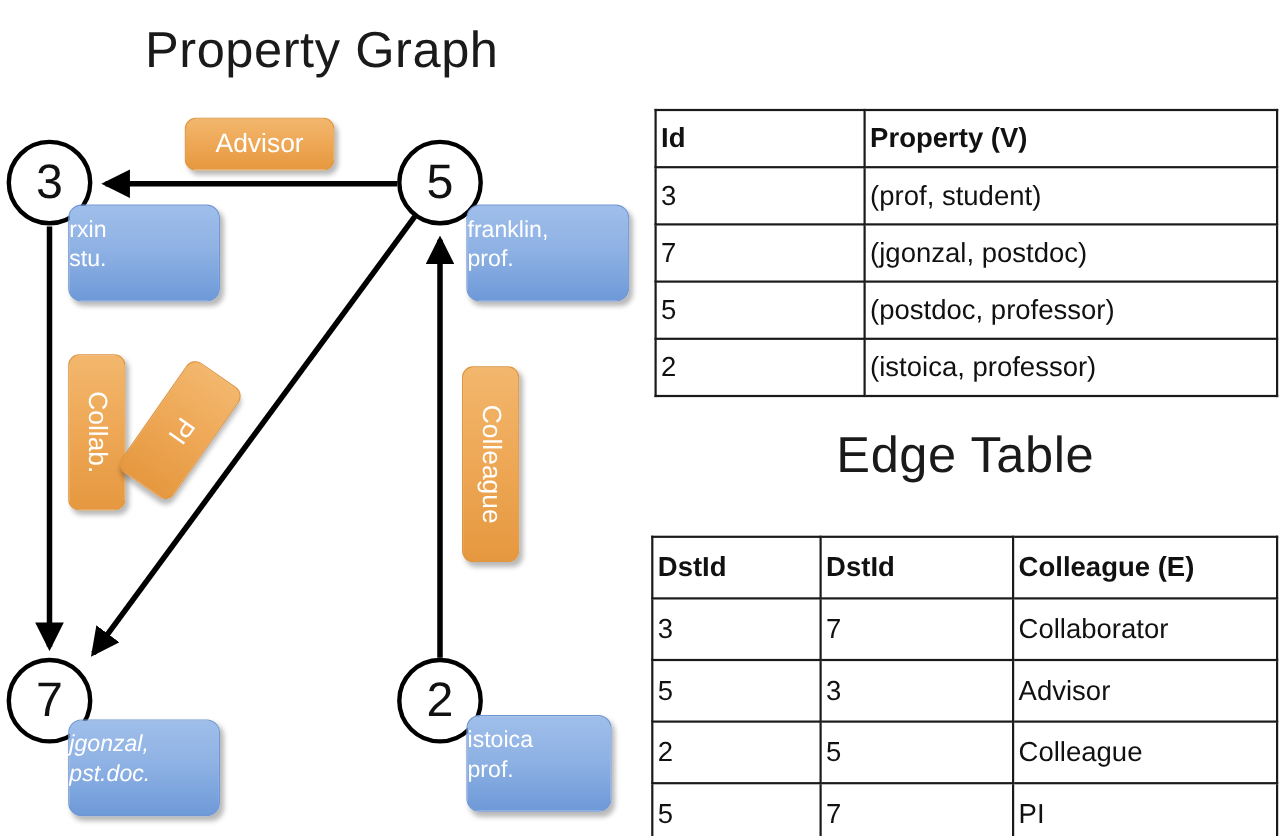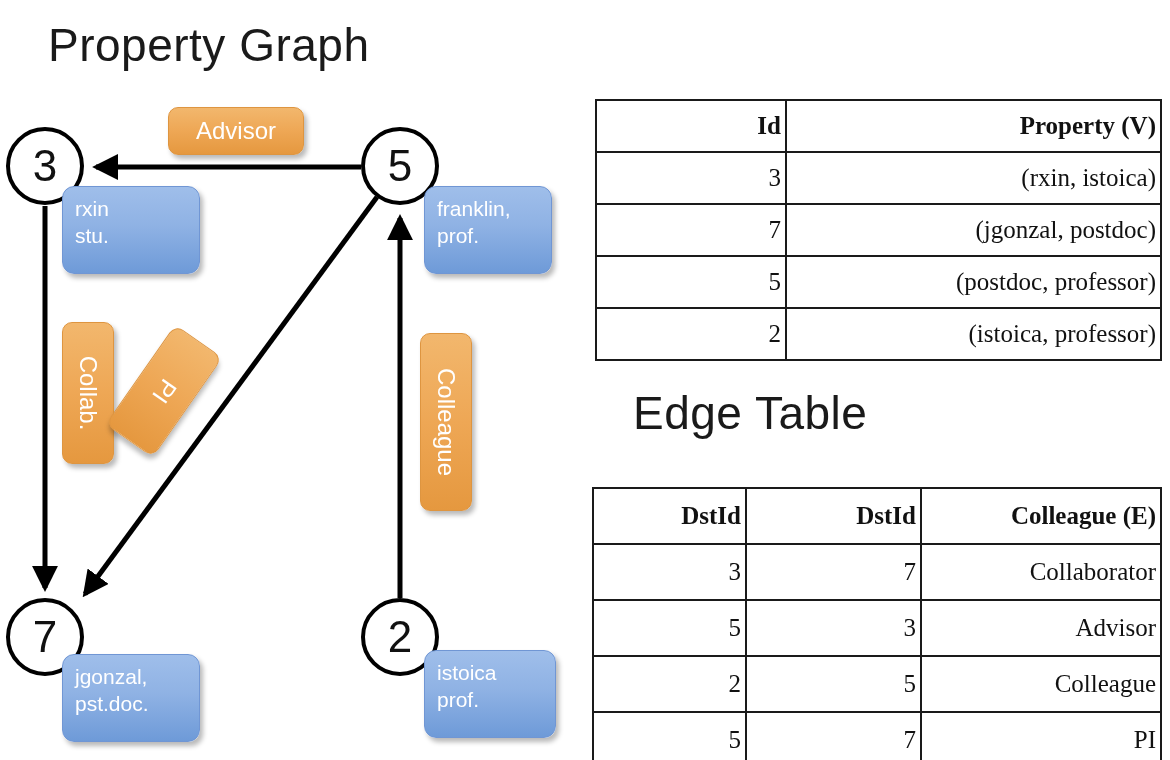--- a/index.html
+++ b/index.html
@@ -7,23 +7,23 @@
     width:1170px;height:760px;position:relative;overflow:hidden;
     font-family:"Liberation Sans","DejaVu Sans",sans-serif;
     color:#000;
   }
   .panel{position:absolute;top:0;height:760px;}
   #left-panel{left:0;width:585px;}
   #right-panel{left:585px;width:585px;}
 
   
   .big-title{
-    position:absolute;width:100%;
+    position:absolute;width:100%;text-align:center;
     font-size:46px;font-weight:400;letter-spacing:.5px;
-    color:#1a1a1a;white-space:nowrap;margin-left:48px;
+    color:#1a1a1a;white-space:nowrap;
   }
   #graph-title{top:18px;left:0;}
   #vertex-title{top:14px;left:0;}
   #edge-title{top:386px;left:0;}
 
   
   #graph-svg{position:absolute;left:0;top:0;width:585px;height:760px;}
 
   
   .node{
@@ -37,25 +37,25 @@
   #node-7{left:6px;top:598px;}
   #node-2{left:361px;top:598px;}
 
   
   .prop-box{
     position:absolute;border-radius:12px;
     background:linear-gradient(to bottom,#9FBEEA 0%,#8FB2E4 45%,#6E9AD8 100%);
     border:1px solid #7096D4;
     box-shadow:3px 4px 5px rgba(0,0,0,.28);
     color:#fff;font-size:21px;line-height:1.28;
-    padding:9px 12px 10px 12px;box-sizing:border-box;
+    padding:9px 12px 10px 0;box-sizing:border-box;
   }
   #prop-rxin{left:62px;top:186px;width:138px;height:88px;}
-  #prop-franklin{left:424px;top:186px;width:128px;height:88px;}
-  #prop-jgonzal{left:62px;top:654px;width:138px;height:88px;}
+  #prop-franklin{left:424px;top:186px;width:148px;height:88px;}
+  #prop-jgonzal{left:62px;top:654px;width:138px;height:88px;font-style:italic;}
   #prop-istoica{left:424px;top:650px;width:132px;height:88px;}
 
   
   .edge-label{
     position:absolute;border-radius:10px;
     background:linear-gradient(to bottom,#F2B76D 0%,#EEA755 50%,#E5983F 100%);
     border:1px solid #DE9540;
     box-shadow:3px 4px 5px rgba(0,0,0,.28);
     color:#fff;display:flex;align-items:center;justify-content:center;
     font-size:24px;box-sizing:border-box;white-space:nowrap;
@@ -69,24 +69,23 @@
             transform:rotate(35deg);}
   #label-pi .txt{transform:rotate(90deg);}
   .edge-label .txt{display:block;}
 
   
   table.grid{
     position:absolute;border-collapse:collapse;table-layout:fixed;
   }
   table.grid td{
     border:2px solid #1a1a1a;
-    text-align:right;vertical-align:middle;
+    text-align:left;vertical-align:middle;
     font-size:25px;color:#111;padding:3px 4px;
     background:#fff;
-    font-family:Liberation Serif, serif;
   }
   table.grid td.hdr{font-weight:bold;font-size:25px;}
   td.blue{background:#D7E1F2;}
   td.orange{background:#F7DEC3;}
 
   #vertex-table{left:10px;top:99px;width:565px;}
   #vertex-table td{height:44px;}
   #vertex-table col.c-id{width:190px;}
   #vertex-table col.c-prop{width:375px;}
 
@@ -171,21 +170,21 @@
         <col class="c-id">
         <col class="c-prop">
       </colgroup>
     <tbody>
       <tr>
         <td class="hdr">Id</td>
         <td class="hdr blue">Property (V)</td>
       </tr>
       <tr>
         <td>3</td>
-        <td class="blue">(rxin, istoica)</td>
+        <td class="blue">(prof, student)</td>
       </tr>
       <tr>
         <td>7</td>
         <td class="blue">(jgonzal, postdoc)</td>
       </tr>
       <tr>
         <td>5</td>
         <td class="blue">(postdoc, professor)</td>
       </tr>
       <tr>

